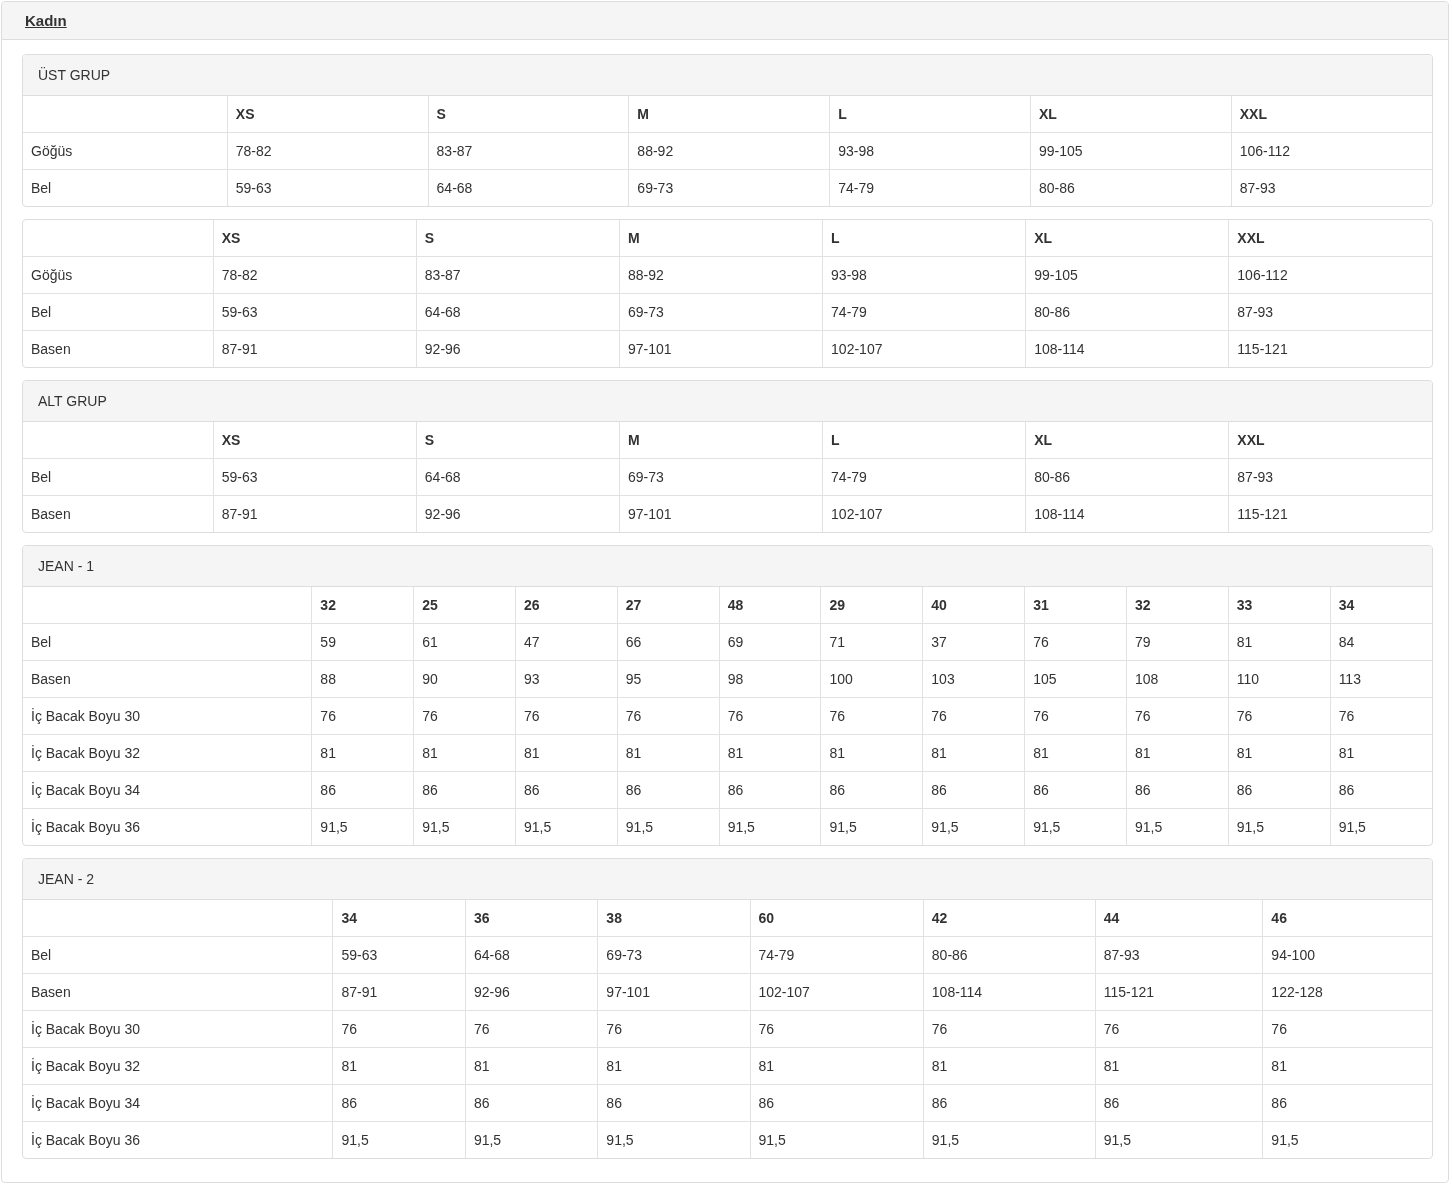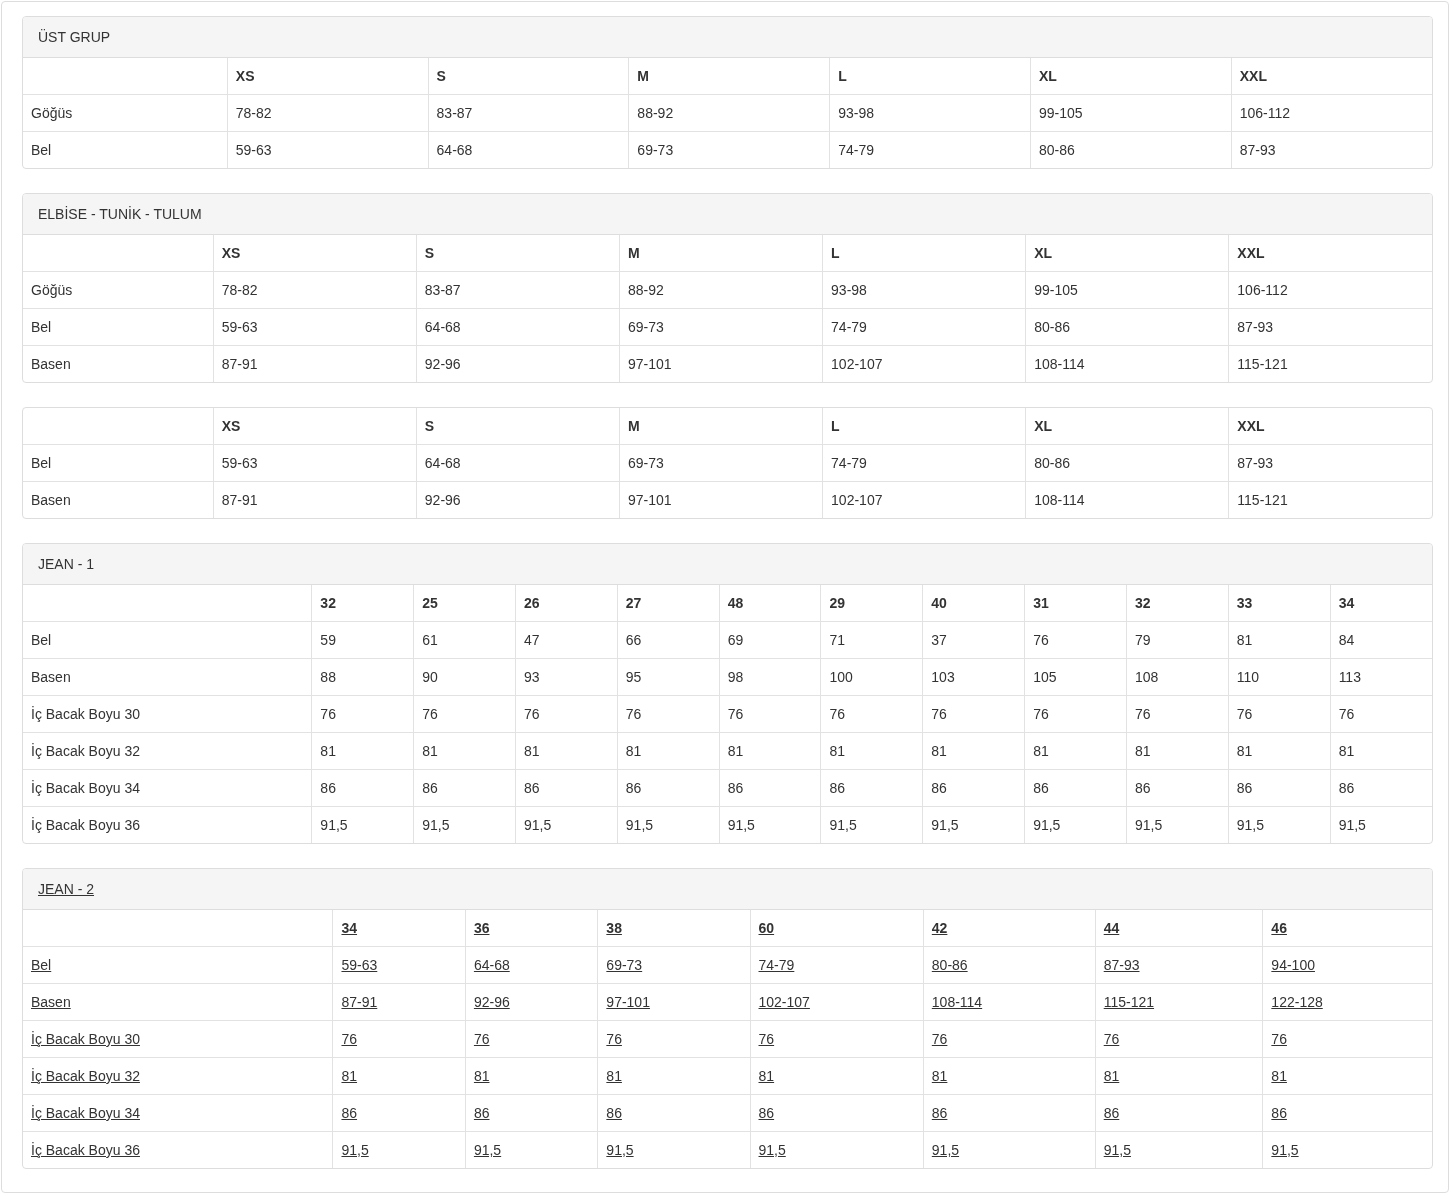--- a/index.html
+++ b/index.html
@@ -35,24 +35,24 @@
     text-decoration:underline;
     cursor:pointer;
   }
   .accordion-body{
     padding:14px 15px 15px 20px;
   }
   .panel{
     border:1px solid var(--border);
     border-radius:4px;
     overflow:hidden;
-    margin-bottom:24px;
+    margin-bottom:12px;
     background:#fff;
   }
-  .panel:last-child{margin-bottom:8px;text-decoration:underline;}
+  .panel:last-child{margin-bottom:8px;}
   .panel-heading{
     background:var(--heading-bg);
     padding:10px 15px;
     line-height:20px;
     border-bottom:1px solid var(--border);
     font-size:14px;
     color:var(--text);
   }
   table.size-table{
     width:100%;
@@ -73,20 +73,23 @@
   }
   table.size-table th:first-child,
   table.size-table td:first-child{border-left:none;}
   table.size-table thead th{border-top:none;font-weight:bold;}
   table.size-table tbody td{font-weight:normal;}
 </style>
 </head>
 <body>
 
 <div class="accordion">
+  <div class="accordion-heading">
+    <a class="group-title-link">Kadın</a>
+  </div>
   <div class="accordion-body">
       <section class="panel">
         <div class="panel-heading">ÜST GRUP</div>
         <table class="size-table">
           <colgroup>
             <col style="width: 14.5%;">
             <col style="width: 14.25%;">
             <col style="width: 14.25%;">
             <col style="width: 14.25%;">
             <col style="width: 14.25%;">
@@ -120,21 +123,20 @@
               <td>64-68</td>
               <td>69-73</td>
               <td>74-79</td>
               <td>80-86</td>
               <td>87-93</td>
             </tr>
           </tbody>
         </table>
       </section>
       <section class="panel">
-        <div class="panel-heading">ELBİSE - TUNİK - TULUM</div>
         <table class="size-table">
           <colgroup>
             <col style="width: 13.5%;">
             <col style="width: 14.4167%;">
             <col style="width: 14.4167%;">
             <col style="width: 14.4167%;">
             <col style="width: 14.4167%;">
             <col style="width: 14.4167%;">
             <col style="width: 14.4167%;">
           </colgroup>
@@ -174,20 +176,21 @@
               <td>92-96</td>
               <td>97-101</td>
               <td>102-107</td>
               <td>108-114</td>
               <td>115-121</td>
             </tr>
           </tbody>
         </table>
       </section>
       <section class="panel">
+        <div class="panel-heading">ALT GRUP</div>
         <table class="size-table">
           <colgroup>
             <col style="width: 13.5%;">
             <col style="width: 14.4167%;">
             <col style="width: 14.4167%;">
             <col style="width: 14.4167%;">
             <col style="width: 14.4167%;">
             <col style="width: 14.4167%;">
             <col style="width: 14.4167%;">
           </colgroup>

